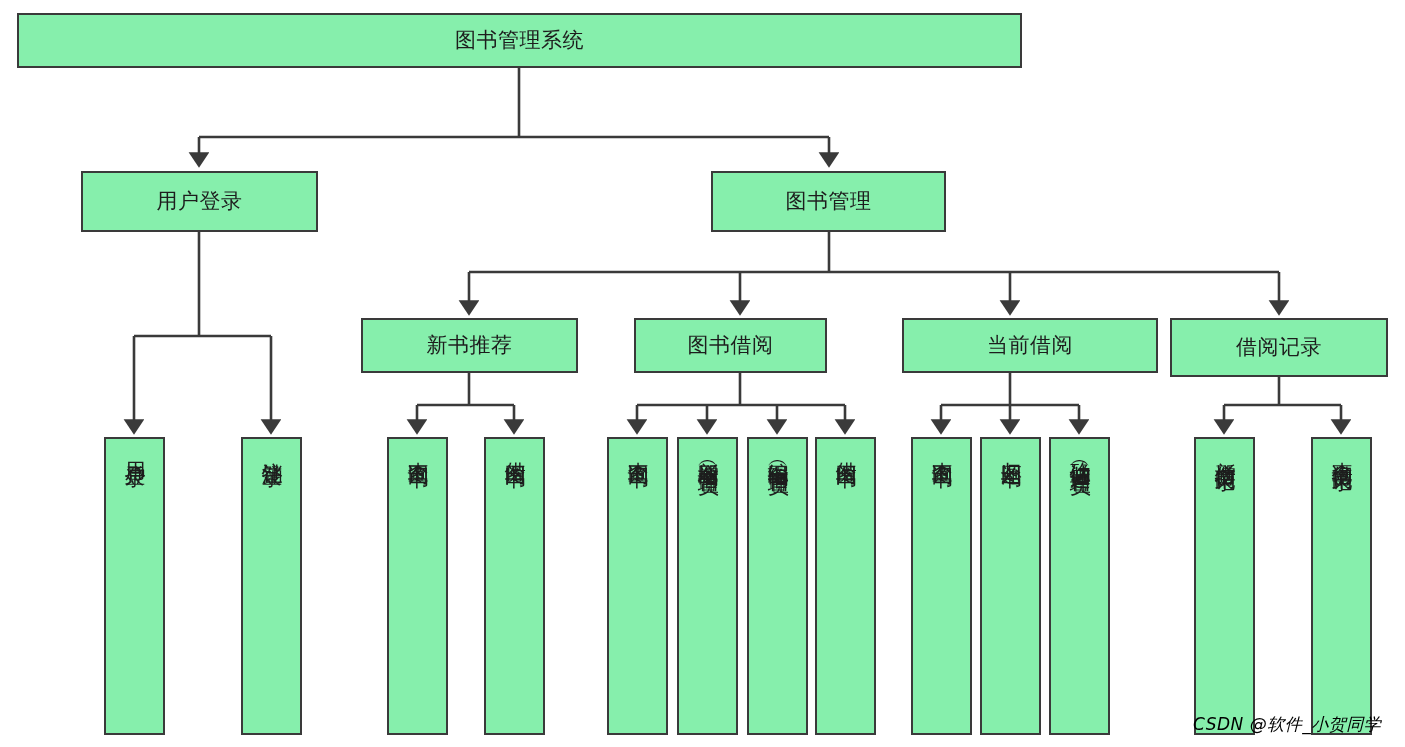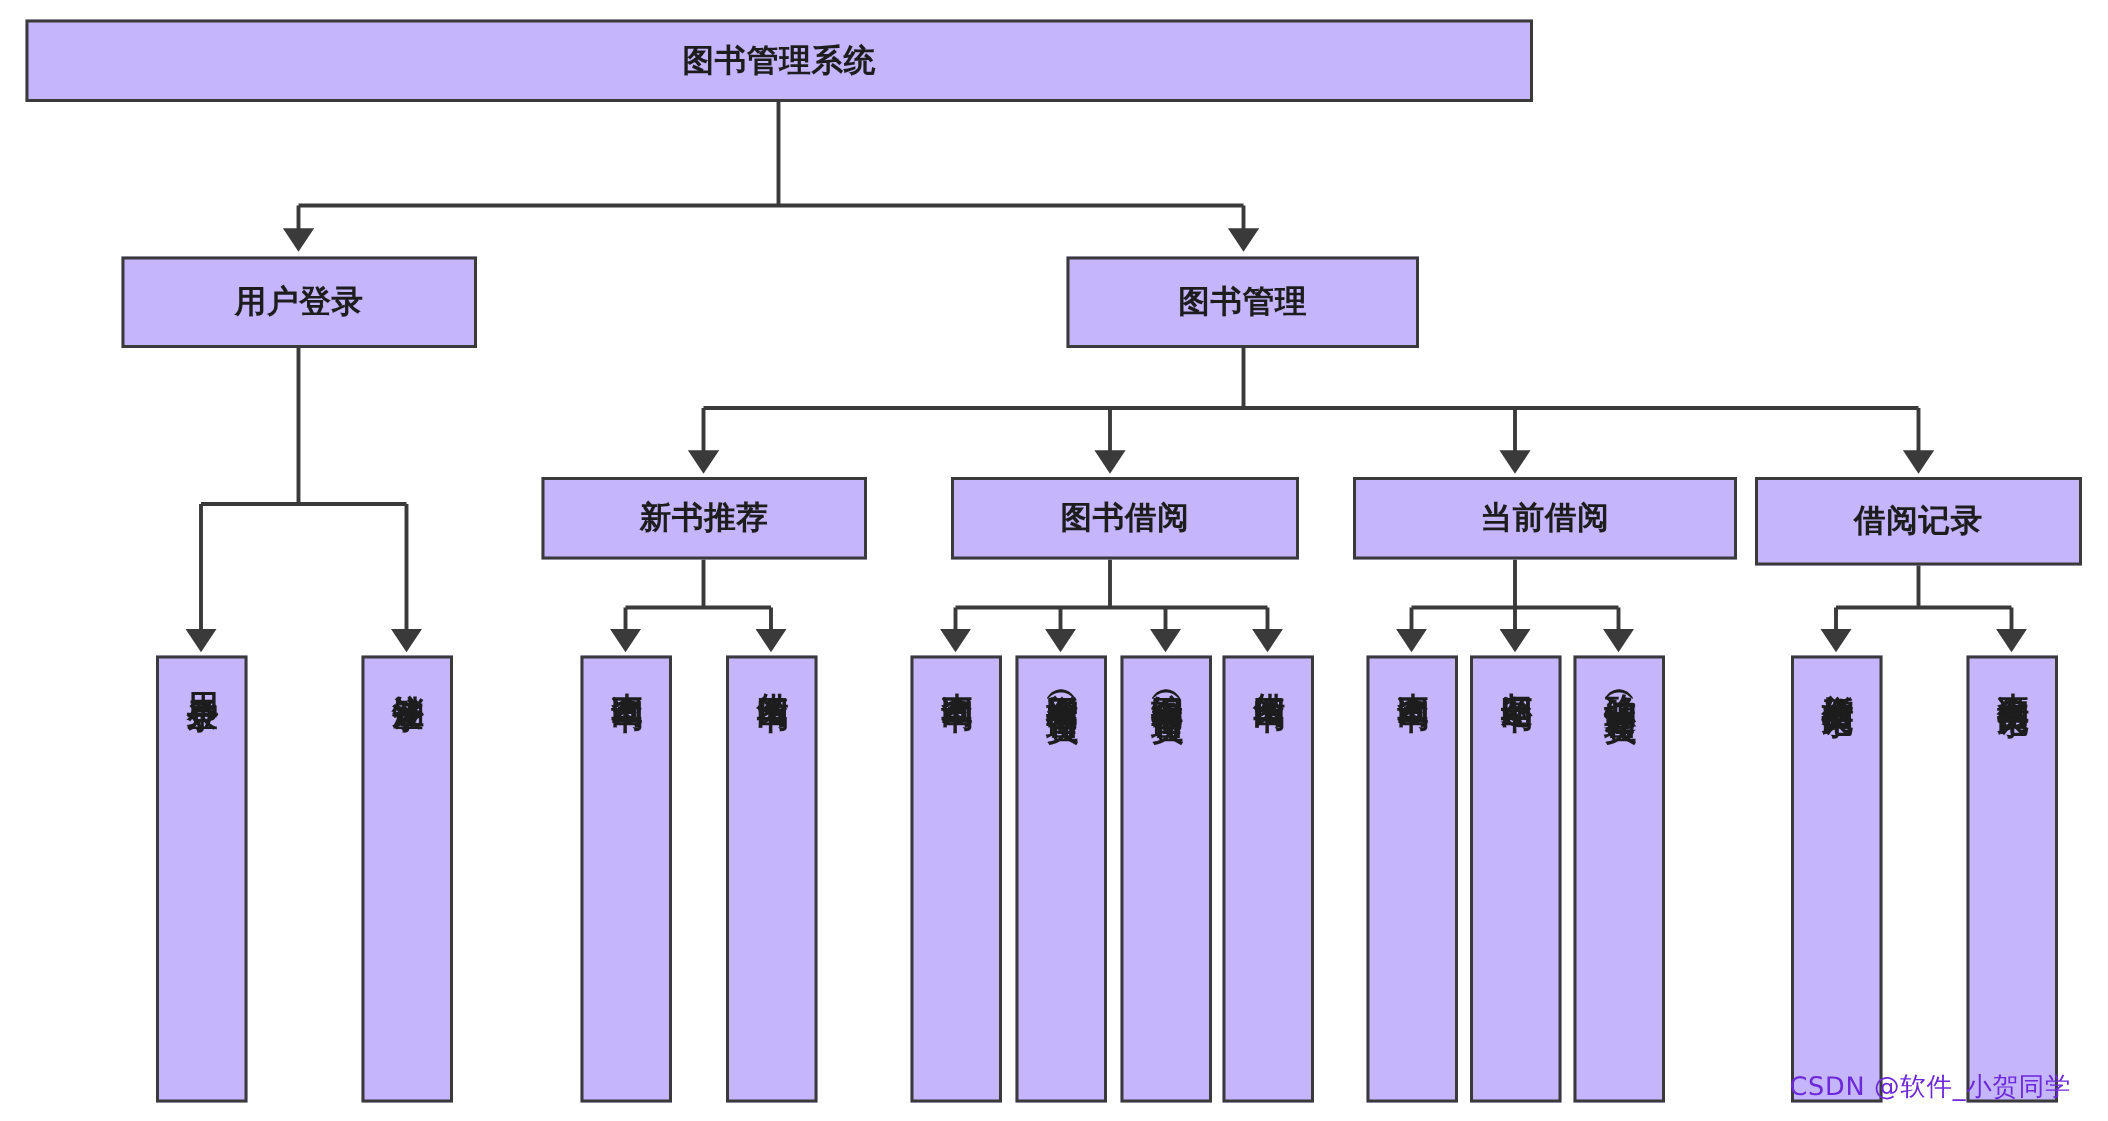--- a/index.html
+++ b/index.html
@@ -23,26 +23,25 @@
     left: 0;
     top: 0;
     width: 1405px;
     height: 747px;
     pointer-events: none;
   }
   .node {
     position: absolute;
     box-sizing: border-box;
     border: 2px solid #3a3a3a;
-    background: #c4b5fd;
+    background: #86efac;
     display: flex;
     align-items: center;
     justify-content: center;
     color: #1d1d1d;
-    font-weight: bold;
   }
   .node-label {
     font-size: 21px;
     line-height: 1.28;
     letter-spacing: 0.5px;
     white-space: nowrap;
     text-align: center;
   }
   
   .node.h .node-label {
@@ -61,24 +60,25 @@
     line-height: 1.30;
     letter-spacing: 2px;
     white-space: nowrap;
     max-height: 290px;
   }
   #watermark {
     position: absolute;
     left: 1193px;
     top: 713px;
     font-size: 17px;
-    color: #6d28d9;
+    color: #000000;
     white-space: nowrap;
     letter-spacing: 0.5px;
     font-family: "DejaVu Sans", "Liberation Sans", sans-serif;
+    font-style: italic;
   }
 </style>
 </head>
 <body>
 
 <div id="diagram-root">
 
   <svg id="edge-layer" viewBox="0 0 1405 747" xmlns="http://www.w3.org/2000/svg">
     <defs>
       <marker id="arrowhead" markerWidth="9" markerHeight="9" refX="3.0" refY="4.0" orient="auto" markerUnits="strokeWidth">
@@ -138,21 +138,21 @@
   </div>
 
   <div class="node h" style="left:711px; top:171px; width:235px; height:61px;justify-content:center;">
     <span class="node-label">图书管理</span>
   </div>
 
   <div class="node h" style="left:361px; top:318px; width:217px; height:55px;align-items:center;">
     <span class="node-label">新书推荐</span>
   </div>
 
-  <div class="node h" style="left:634px; top:318px; width:232px; height:55px;">
+  <div class="node h" style="left:634px; top:318px; width:193px; height:55px;">
     <span class="node-label">图书借阅</span>
   </div>
 
   <div class="node h" style="left:902px; top:318px; width:256px; height:55px;">
     <span class="node-label">当前借阅</span>
   </div>
 
   <div class="node h" style="left:1170px; top:318px; width:218px; height:59px;">
     <span class="node-label">借阅记录</span>
   </div>

